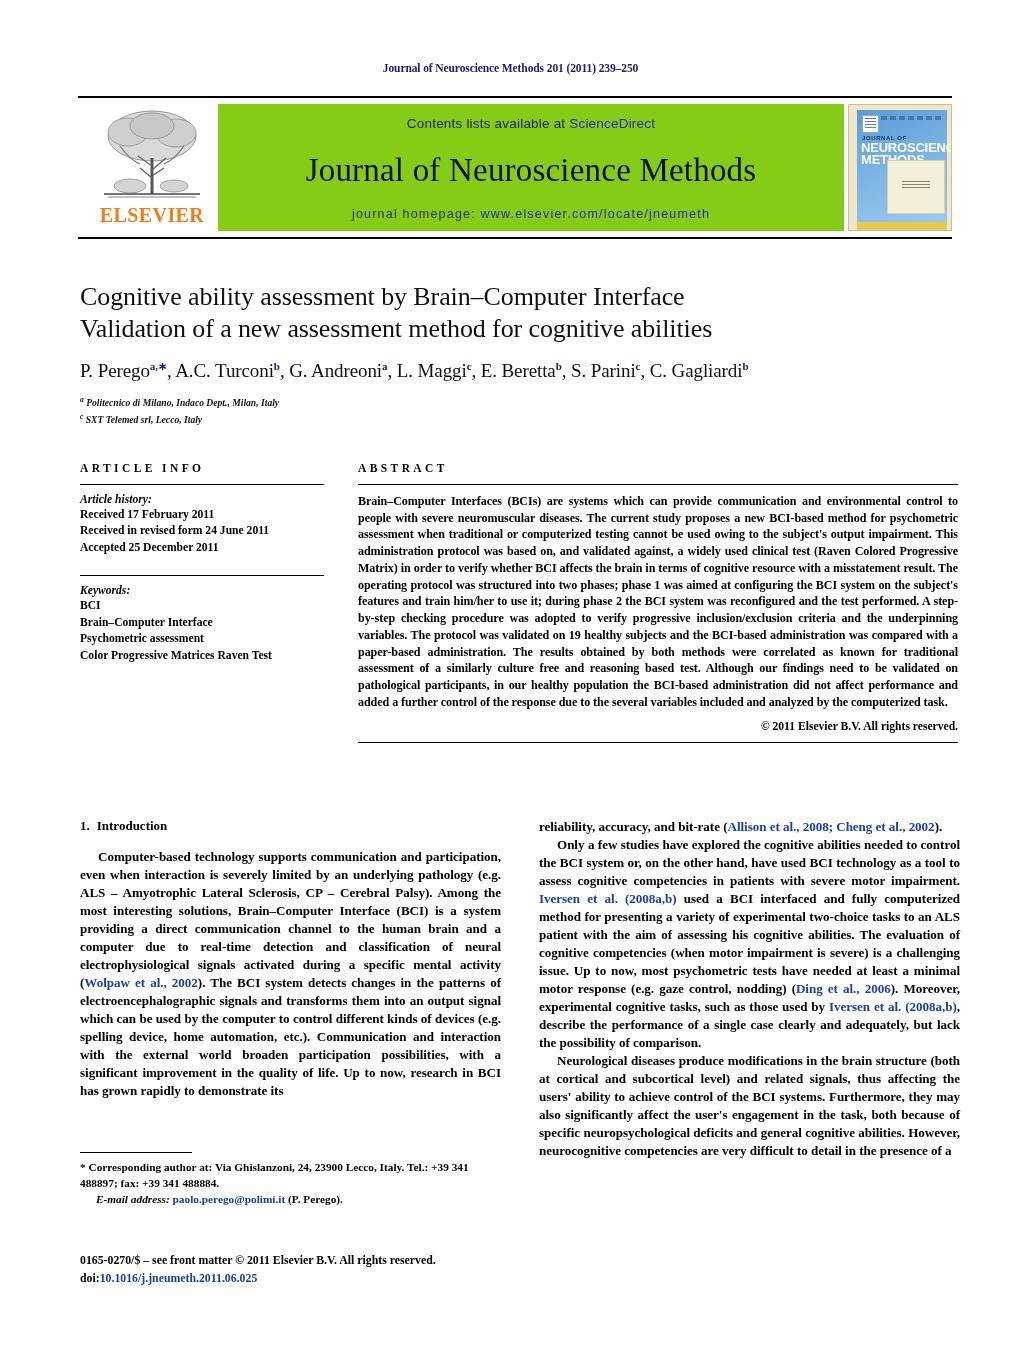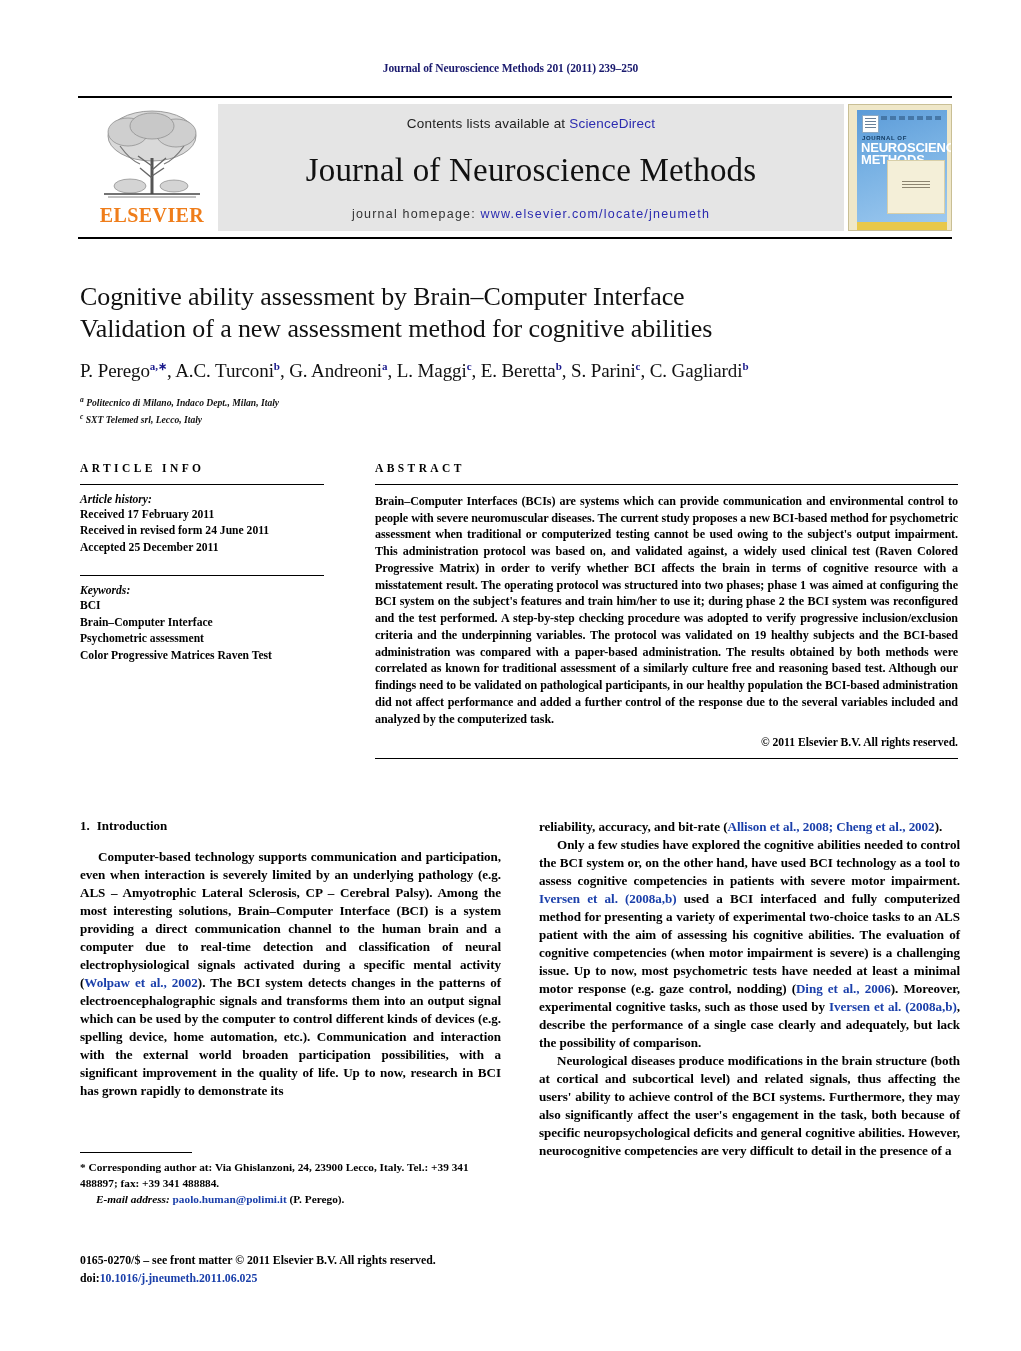--- a/index.html
+++ b/index.html
@@ -75,21 +75,21 @@
     font-size: 20px;
     letter-spacing: 0.4px;
     color: #ef7d1a;
     line-height: 1;
     margin-top: 1px;
   }
 
   
   .masthead-center {
     flex: 1 1 auto;
-    background: #e5e5e5;
+    background: #84cc16;
     margin: 2px 4px 2px 6px;
     display: flex;
     flex-direction: column;
     align-items: center;
     justify-content: space-between;
     padding: 12px 0 10px 0;
     box-sizing: border-box;
   }
   .contents-line {
     font-family: "Liberation Sans", sans-serif;
@@ -236,21 +236,21 @@
     vertical-align: super;
   }
 
   
   .info-abstract {
     position: absolute;
     left: 80px;
     top: 462px;
     width: 878px;
     display: flex;
-    gap: 17px;
+    gap: 0;
   }
   .col-info {
     width: 262px;
     flex: 0 0 262px;
     padding-right: 18px;
     box-sizing: border-box;
   }
   .col-abstract {
     flex: 1 1 auto;
     padding-left: 16px;
@@ -486,21 +486,21 @@
       <p class="para indent">Neurological diseases produce modifications in the brain structure (both at cortical and subcortical level) and related signals, thus affecting the users' ability to achieve control of the BCI systems. Furthermore, they may also significantly affect the user's engagement in the task, both because of specific neuropsychological deficits and general cognitive abilities. However, neurocognitive competencies are very difficult to detail in the presence of a</p>
     </div>
 
   </div>
 
   <div class="footnote">
     <div class="footnote-rule"></div>
     <div class="footnote-text">* Corresponding author at: Via Ghislanzoni, 24, 23900 Lecco, Italy. Tel.: +39 341 488897; fax: +39 341 488884.</div>
     <div class="footnote-text footnote-email">
       <span class="email-label">E-mail address:</span>
-      <a class="email-link" href="#" style="text-decoration:none">paolo.human@polimi.it</a><span> (P. Perego).</span>
+      <a class="email-link" href="#" style="text-decoration:none">paolo.perego@polimi.it</a><span> (P. Perego).</span>
     </div>
   </div>
 
   <div class="issn-block">
     <div>0165-0270/$ – see front matter © 2011 Elsevier B.V. All rights reserved.</div>
     <div><span>doi:</span><a class="doi-link" href="#" style="text-decoration:none">10.1016/j.jneumeth.2011.06.025</a></div>
   </div>
 
 </div>
 

